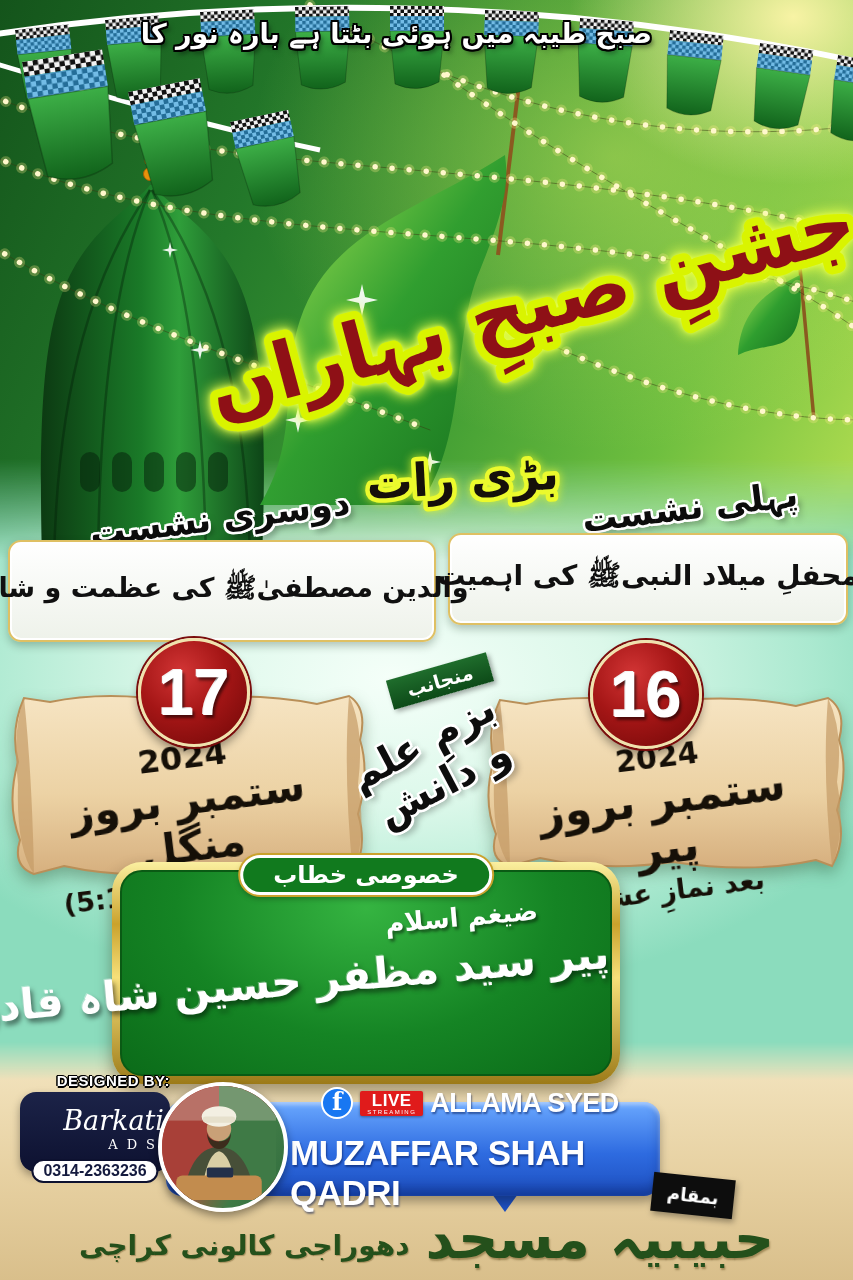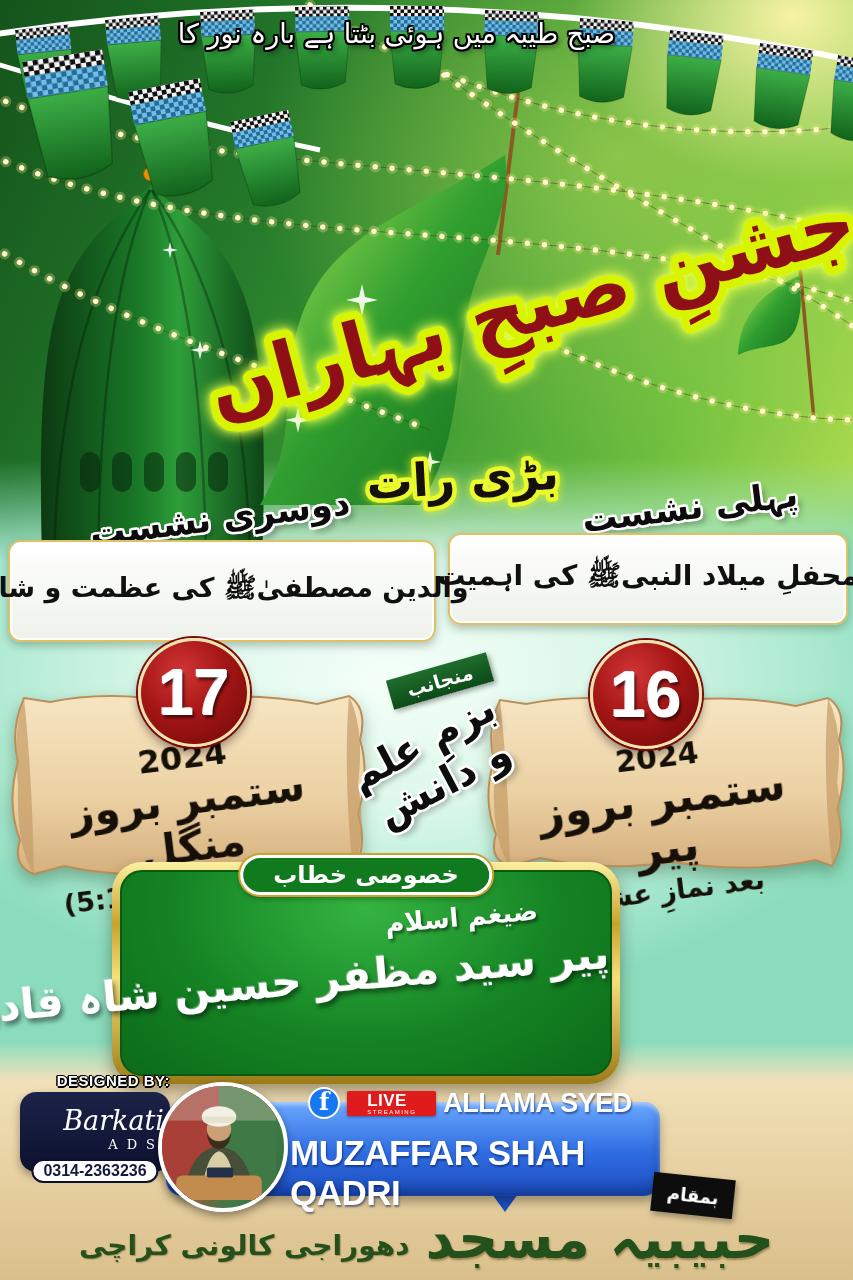--- a/index.html
+++ b/index.html
@@ -20,21 +20,21 @@
   .sec-bottom{left:0;top:1042px;width:853px;height:238px;
     background:linear-gradient(180deg,#f4e6c2 0%,#e7d1a2 55%,#d9bf8b 100%);
     -webkit-mask-image:linear-gradient(180deg,transparent 0,#000 16%);
     mask-image:linear-gradient(180deg,transparent 0,#000 16%);}
 
   
   .scene{left:0;top:0;width:853px;height:560px;overflow:visible;}
 
   
   .verses{left:0;top:12px;width:793px;text-align:center;direction:rtl;color:#fff;
-    font-size:27px;font-weight:normal;line-height:1.62;z-index:5;
+    font-size:27px;font-weight:bold;line-height:1.62;z-index:5;
     text-shadow:2px 0 #000,-2px 0 #000,0 2px #000,0 -2px #000,1.6px 1.6px #000,
       -1.6px -1.6px #000,1.6px -1.6px #000,-1.6px 1.6px #000,3px 4px 5px rgba(0,0,0,.5);}
 
   
   .title-svg{left:212px;top:102px;width:640px;height:400px;overflow:visible;z-index:6;
     filter:drop-shadow(0 0 7px rgba(230,255,70,.85)) drop-shadow(0 0 2px rgba(230,255,70,.9));}
   .title-svg text{font-family:"DejaVu Sans",sans-serif;font-weight:bold;}
   .night-svg{left:258px;top:436px;width:410px;height:86px;overflow:visible;z-index:7;
     filter:drop-shadow(0 0 5px rgba(235,250,45,.8));}
 
@@ -110,21 +110,21 @@
   .photo-ring{left:158px;top:1082px;width:122px;height:122px;z-index:15;border-radius:50%;
     border:4px solid #fff;overflow:hidden;box-shadow:0 4px 9px rgba(0,0,0,.4);
     background:linear-gradient(120deg,#a33a34 0%,#b8503e 40%,#3f7a46 70%,#2f6b3c 100%);}
   .lb-content{position:absolute;left:124px;top:8px;right:10px;bottom:6px;display:flex;
     flex-direction:column;align-items:center;justify-content:center;color:#fff;
     font-family:"Liberation Sans",sans-serif;}
   .lb-row1{display:flex;align-items:center;gap:7px;}
   .fb-circle{width:32px;height:32px;border-radius:50%;background:#1877f2;border:2px solid #fff;
     display:flex;align-items:center;justify-content:center;color:#fff;font-size:24px;font-weight:bold;
     font-family:"DejaVu Serif",serif;line-height:1;padding-bottom:2px;box-sizing:border-box;}
-  .live-badge{background:#e01b1b;color:#fff;text-align:left;padding:1px 20px;border-radius:2px;
+  .live-badge{background:#e01b1b;color:#fff;text-align:center;padding:1px 7px;border-radius:2px;
     line-height:1;box-shadow:0 1px 3px rgba(0,0,0,.4);}
   .live-word{font-size:17px;font-weight:bold;letter-spacing:.5px;}
   .streaming-word{font-size:6px;letter-spacing:1.5px;}
   .lb-name1{font-size:27px;font-weight:bold;letter-spacing:-.5px;
     text-shadow:1px 2px 2px rgba(0,20,80,.5);}
   .lb-name2{font-size:35px;font-weight:bold;letter-spacing:-.5px;margin-top:14px;
     text-shadow:1px 2px 2px rgba(0,20,80,.5);}
 
   
   .venue-tag{left:652px;top:1176px;z-index:16;background:#0d0d0d;color:#fff;

